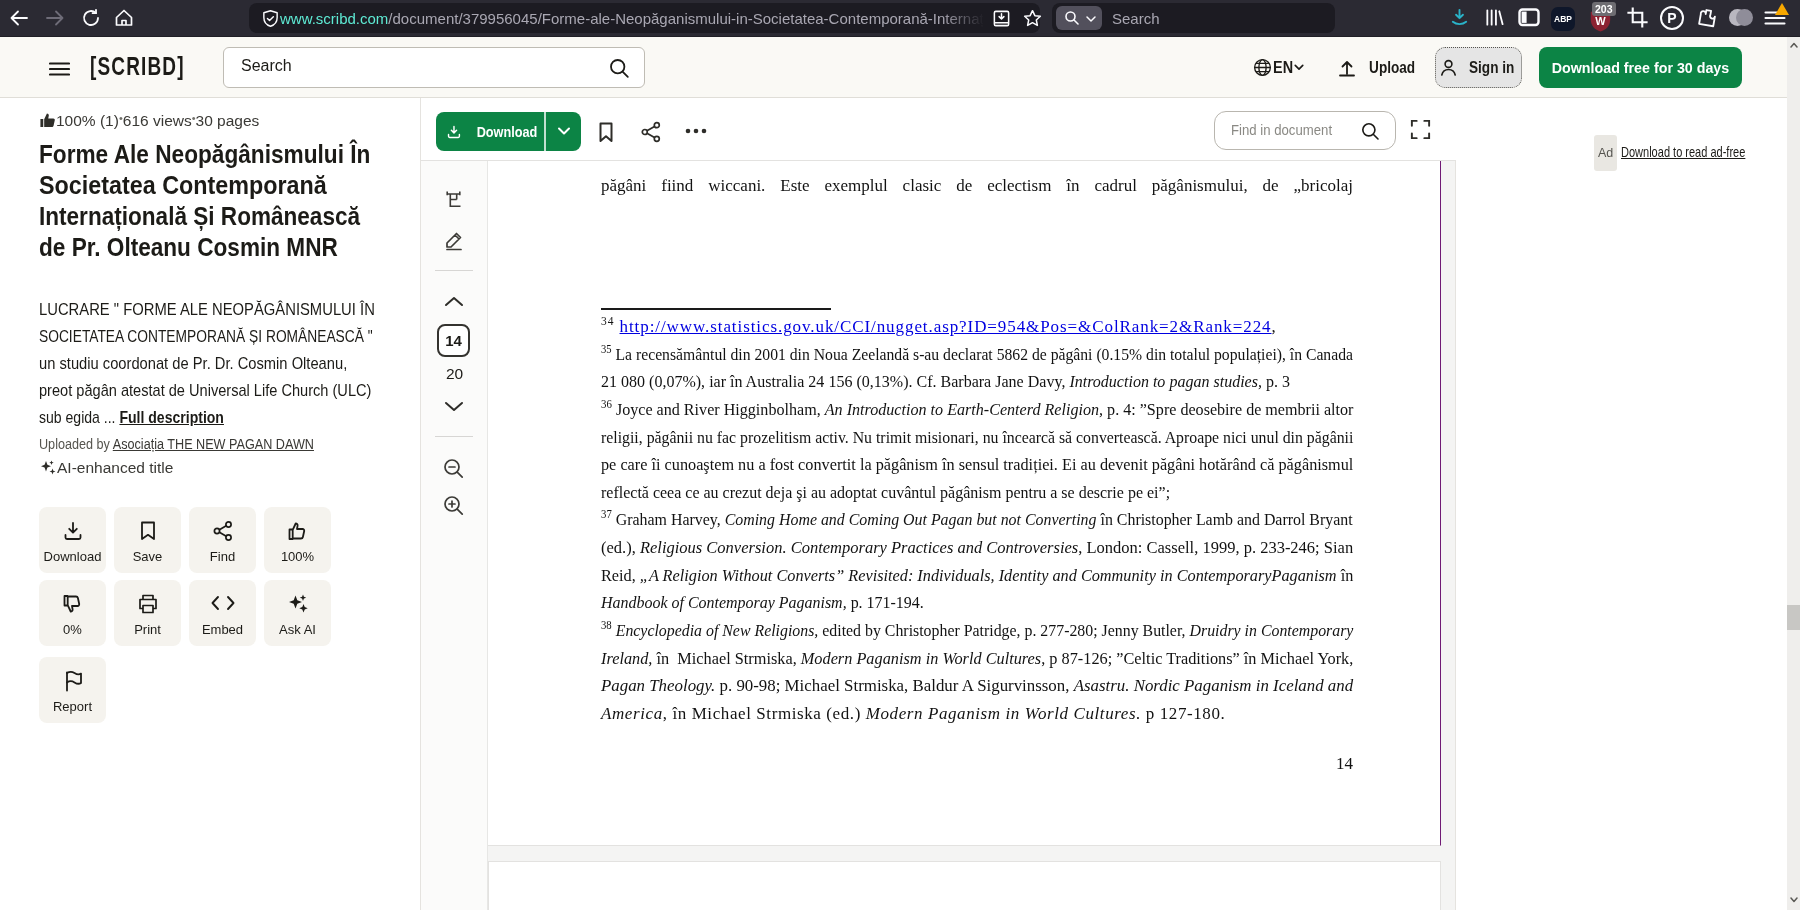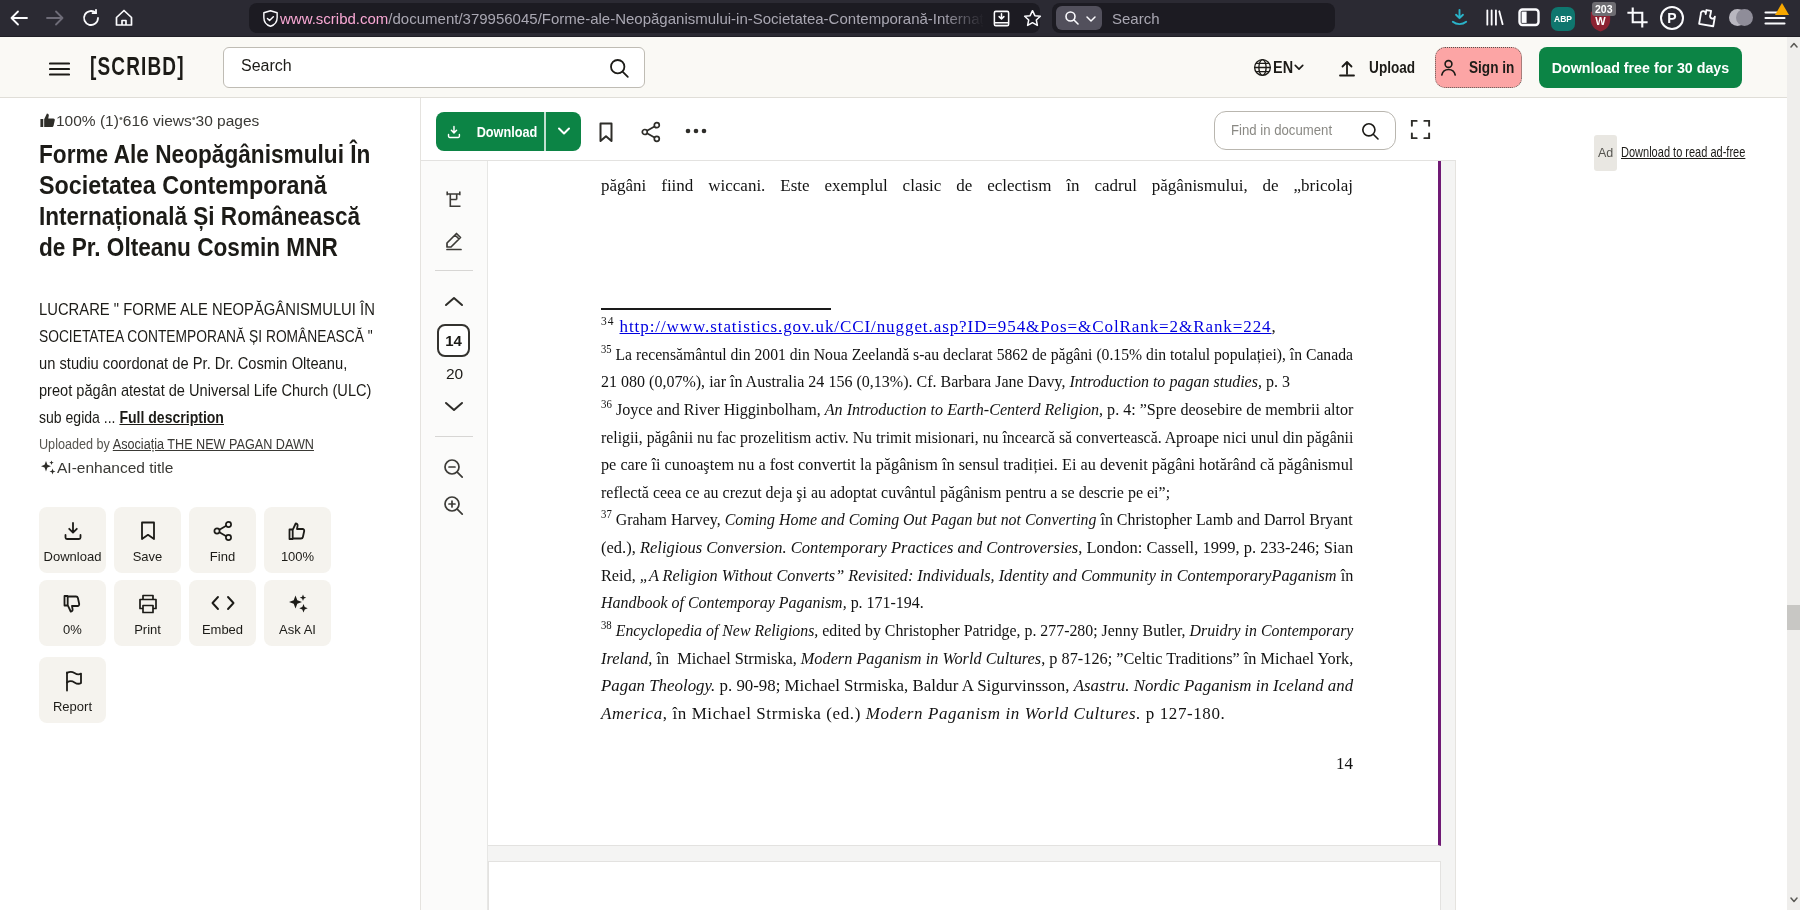--- a/index.html
+++ b/index.html
@@ -4,32 +4,32 @@
 <style>
   * { margin:0; padding:0; box-sizing:border-box; }
   html,body { width:1800px; height:910px; overflow:hidden; background:#fff;
     font-family:"Liberation Sans", sans-serif; }
   .abs { position:absolute; }
 
   
   #chrome { position:absolute; left:0; top:0; width:1800px; height:37px; background:#2b2a33; border-bottom:1px solid #201f26; box-sizing:border-box; }
   #urlbar { position:absolute; left:249px; top:3px; width:791px; height:30px; background:#1c1b22; border-radius:8px; }
   #urltext { position:absolute; left:31px; top:7px; font-size:15px; color:#a9a7b2; white-space:nowrap; overflow:hidden; width:704px; -webkit-mask-image:linear-gradient(to right,#000 94%,transparent); }
-  #urltext b { color:#f9a8d4; font-weight:normal; }
+  #urltext b { color:#5eead4; font-weight:normal; }
   #searchbar { position:absolute; left:1052px; top:3px; width:283px; height:30px; background:#1c1b22; border-radius:8px; }
   #engchip { position:absolute; left:4px; top:3px; width:46px; height:24px; background:#52505c; border-radius:6px; }
   .cicon { position:absolute; top:7px; }
 
   
   #sheader { position:absolute; left:0; top:37px; width:1800px; height:61px; background:#faf9f5; border-bottom:1px solid #e0ded8; }
   #slogo { position:absolute; left:90px; top:15px; font-size:25px; font-weight:bold; letter-spacing:1.5px; color:#1c1b17; }
   #ssearch { position:absolute; left:223px; top:10px; width:422px; height:41px; border:1px solid #bfbcb4; border-radius:6px; background:#fff; }
   #ssearch span { position:absolute; left:17px; top:9px; font-size:16px; color:#1c1b17; }
   .hdr-item { position:absolute; top:0; height:61px; display:flex; align-items:center; gap:8px; font-size:16px; color:#1c1b17; }
-  #signin { position:absolute; left:1435px; top:10px; width:87px; height:41px; border:1px dotted #55544e; border-radius:10px; background:#fca5a5; display:flex; align-items:center; justify-content:center; gap:7px; font-size:16px; font-weight:bold; color:#1c1b17; }
+  #signin { position:absolute; left:1435px; top:10px; width:87px; height:41px; border:1px dotted #55544e; border-radius:10px; background:#e5e5e5; display:flex; align-items:center; justify-content:center; gap:7px; font-size:16px; font-weight:bold; color:#1c1b17; }
   #dlfree { position:absolute; left:1539px; top:10px; width:203px; height:41px; border-radius:8px; background:#0c8445; color:#fff; font-size:15.5px; font-weight:bold; display:flex; align-items:center; justify-content:center; }
 
   
   #sidebar { position:absolute; left:0; top:98px; width:421px; height:812px; background:#fff; border-right:1px solid #e5e3df; }
   #stats { position:absolute; left:39px; top:14px; font-size:15.5px; color:#3a3935; display:flex; }
   #doctitle { position:absolute; left:39px; top:41px; width:500px; font-size:26px; line-height:31px; font-weight:bold; color:#1c1b17; } #doctitle div { transform-origin:0 50%; white-space:nowrap; }
   #docdesc { position:absolute; left:39px; top:198px; width:500px; font-size:17px; line-height:27px; color:#1c1b17; } #docdesc div { transform-origin:0 50%; white-space:nowrap; }
   #docdesc a { color:#1c1b17; font-weight:bold; text-decoration:underline; }
   #uploaded { position:absolute; left:39px; top:337px; font-size:15.5px; color:#56554f; }
   #uploaded a { color:#3a3935; text-decoration:underline; }
@@ -43,21 +43,21 @@
   #dlbtn { position:absolute; left:15px; top:14px; width:108px; height:39px; background:#0c8445; border-radius:8px 0 0 8px; color:#fff; font-size:15.5px; font-weight:bold; display:flex; align-items:center; justify-content:flex-start; padding-left:10px; gap:8px; }
   #dlarrow { position:absolute; left:123px; top:14px; width:37px; height:39px; background:#0c8445; border-radius:0 8px 8px 0; display:flex; align-items:center; justify-content:center; }
   #finddoc { position:absolute; left:793px; top:13px; width:182px; height:39px; border:1px solid #b9b6af; border-radius:12px; background:#fff; }
   #finddoc span { position:absolute; left:16px; top:9px; font-size:15.5px; color:#8a8984; }
 
   #viewerbg { position:absolute; left:421px; top:161px; width:1035px; height:749px; background:#f4f4f3; border-right:1px solid #e5e3df; }
   #strip { position:absolute; left:421px; top:161px; width:67px; height:749px; background:#fbfbfa; border-right:1px solid #e7e7e5; }
   .sdiv { position:absolute; left:14px; width:38px; height:1px; background:#d7d6d4; }
   #pagebox { position:absolute; left:16px; top:163px; width:33px; height:33px; border:2px solid #34332f; border-radius:8px; background:#fff; font-size:15px; font-weight:bold; color:#1c1b17; display:flex; align-items:center; justify-content:center; }
 
-  #page1 { position:absolute; left:488px; top:161px; width:953px; height:685px; background:#fff; border-right:3px solid #701a75; border-bottom:1px solid #e3e2e0; }
+  #page1 { position:absolute; left:488px; top:161px; width:953px; height:685px; background:#fff; border-right:1px solid #701a75; border-bottom:1px solid #e3e2e0; }
   #page2 { position:absolute; left:488px; top:861px; width:953px; height:49px; background:#fff; border:1px solid #e3e2e0; border-bottom:none; }
 
   
   .dline { position:absolute; left:113px; width:752px; font-family:"Liberation Serif", serif; font-size:17px; line-height:27px; transform-origin:0 50%; color:#121212; white-space:nowrap; }
   .dline.j { text-align:justify; text-align-last:justify; white-space:normal; }
   .dline sup { font-size:11.5px; vertical-align:baseline; position:relative; top:-7px; }
   .dline a { color:#0000e0; text-decoration:underline; }
   #frule { position:absolute; left:113px; top:147px; width:230px; height:2px; background:#1a1a1a; }
 
   
@@ -121,21 +121,21 @@
       <path d="M11 3v8.5M7.4 8.1 11 11.7l3.6-3.6"></path>
       <path d="M4 15.5c2 1.6 4.3 2.4 7 2.4s5-.8 7-2.4"></path>
     </svg>
   <svg class="cicon" style="left:1484px" width="21" height="21" viewBox="0 0 22 22" fill="none" stroke="#fbfbfe" stroke-width="1.9" stroke-linecap="round">
       <path d="M3.5 3.5v15M8 3.5v15M12.5 3.5v15M16 4.5l3.5 13.5"></path>
     </svg>
   <svg class="cicon" style="left:1518px" width="22" height="21" viewBox="0 0 22 21" fill="none">
       <rect x="1.5" y="2.5" width="19" height="15.5" rx="3" stroke="#fbfbfe" stroke-width="2.4"></rect>
       <rect x="3.6" y="4.6" width="5" height="11.3" fill="#fbfbfe"></rect>
     </svg>
-  <div class="abs" style="left:1551px;top:6.5px;width:24px;height:24px;background:#0f766e;border-radius:7px;color:#fff;font-size:8.5px;font-weight:bold;text-align:center;line-height:24px;letter-spacing:0">ABP</div>
+  <div class="abs" style="left:1551px;top:6.5px;width:24px;height:24px;background:#0f172a;border-radius:7px;color:#fff;font-size:8.5px;font-weight:bold;text-align:center;line-height:24px;letter-spacing:0">ABP</div>
   <svg class="cicon" style="left:1590px;top:9px" width="21" height="23" viewBox="0 0 21 23">
       <path d="M10.5 0 .8 3v7.5c0 6 4 10.5 9.7 12 5.7-1.5 9.7-6 9.7-12V3z" fill="#8c2332"></path>
       <text x="10.5" y="16" font-size="11" font-weight="bold" fill="#fff" text-anchor="middle" font-family="Liberation Sans">W</text>
     </svg>
   <div class="abs" style="left:1592px;top:2px;padding:0 3px;height:14px;border-radius:3px;background:#6e6d72;color:#fff;font-size:10.5px;font-weight:bold;text-align:center;line-height:14px">203</div>
   <svg class="cicon" style="left:1627px" width="21" height="21" viewBox="0 0 22 22" fill="none" stroke="#fbfbfe" stroke-width="2.2" stroke-linecap="square">
       <path d="M6 1.5V16h14.5M1.5 6H16v14.5"></path>
     </svg>
   <div class="abs" style="left:1660px;top:6px;width:24px;height:24px;border-radius:50%;border:2px solid #fbfbfe;color:#fbfbfe;font-size:14px;font-weight:bold;text-align:center;line-height:20px">P</div>
   <svg class="cicon" style="left:1697px" width="21" height="21" viewBox="0 0 22 22" fill="none" stroke="#fbfbfe" stroke-width="1.9" stroke-linejoin="round">

